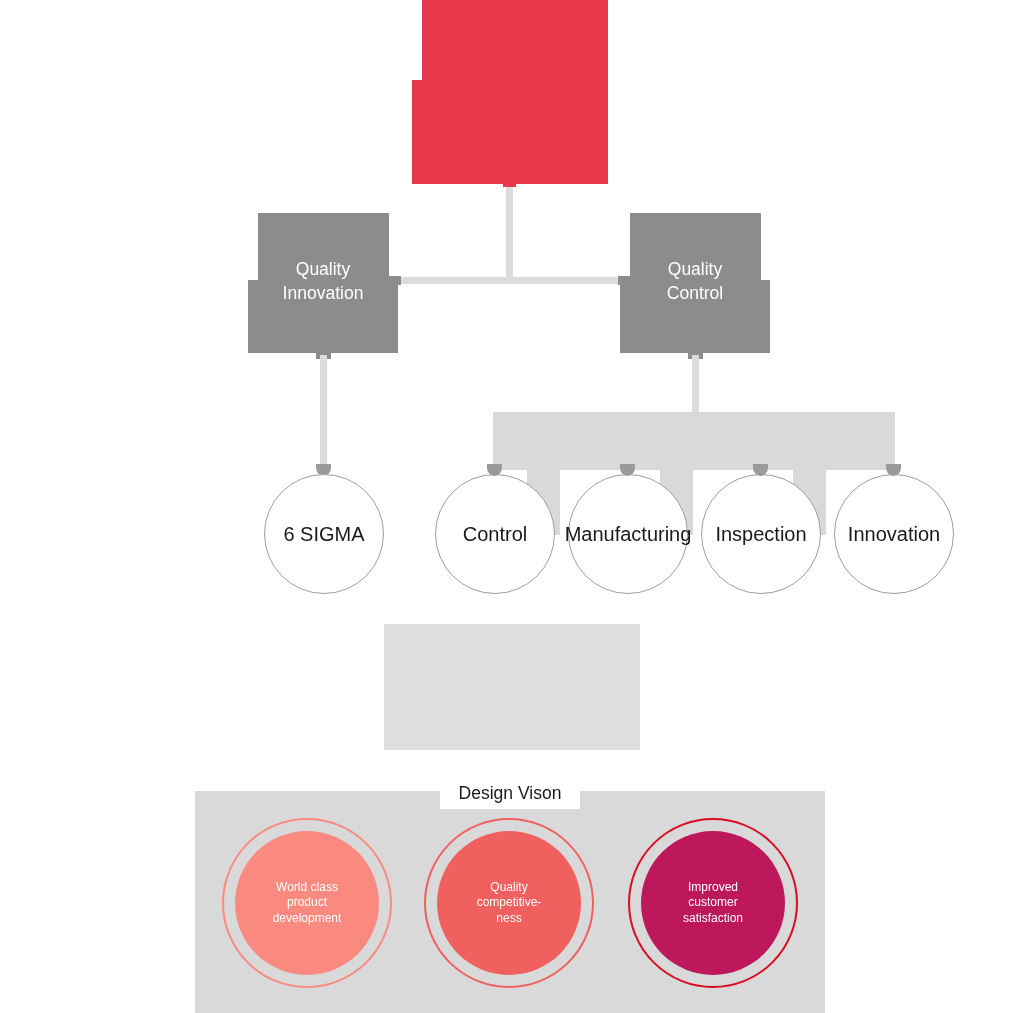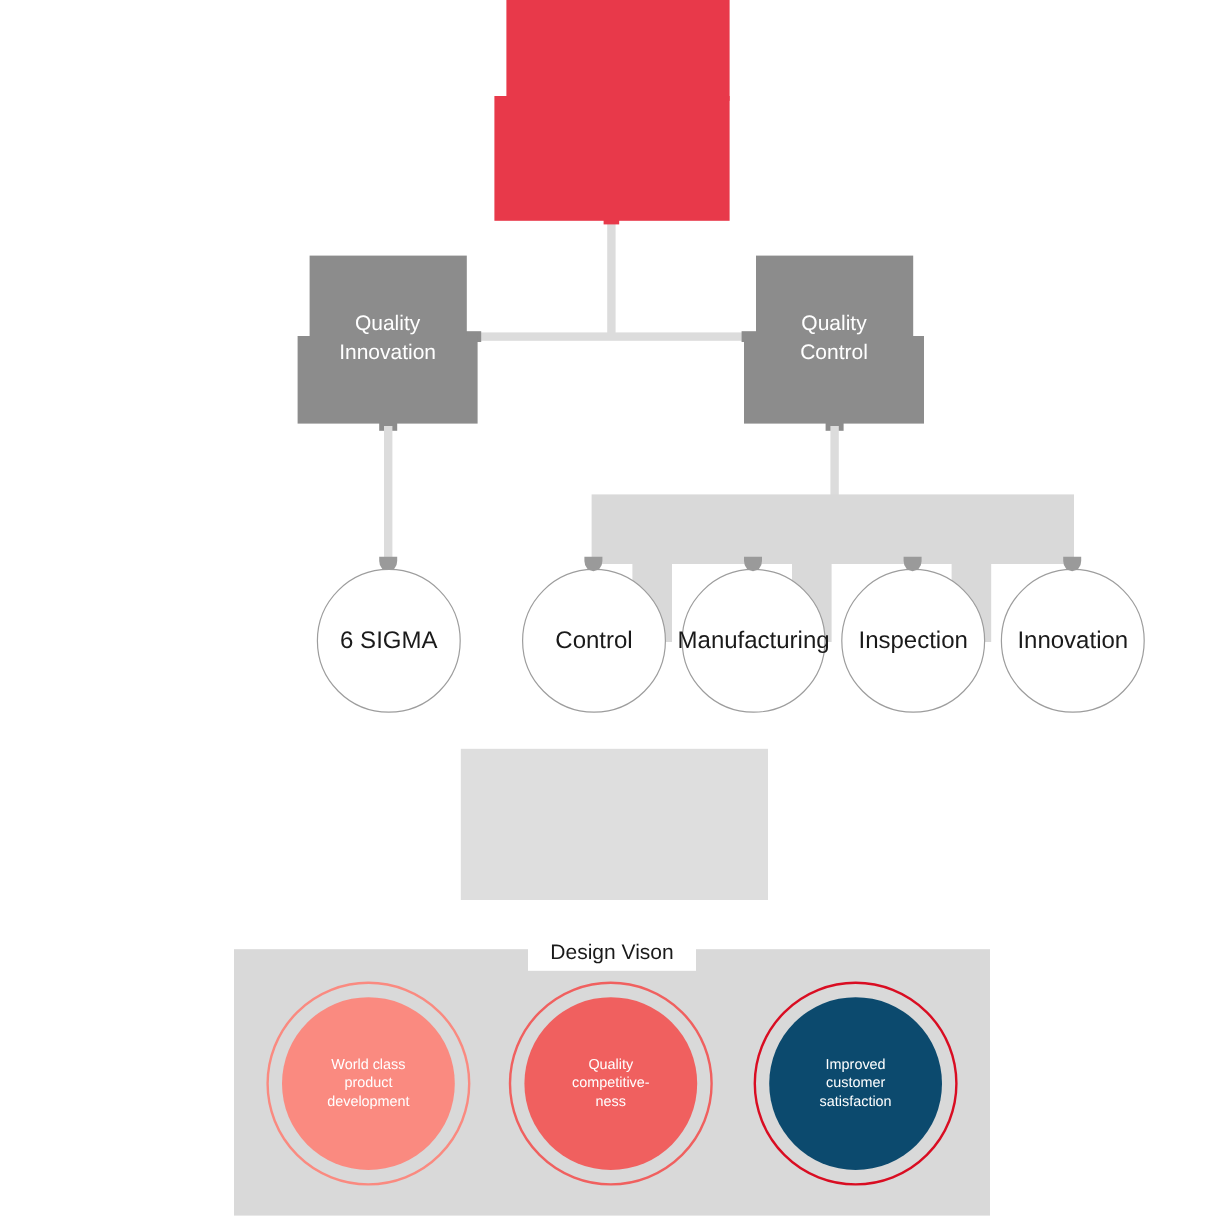--- a/index.html
+++ b/index.html
@@ -288,20 +288,20 @@
     <div class="ring" style="border-color:#f0605f;"></div>
     <div class="disc" style="background:#f0605f;">
       <span class="v-label">Quality
 competitive-
 ness</span>
     </div>
   </div>
 
   <div class="vision-circle" id="vision-circle-2">
     <div class="ring" style="border-color:#d90d22;"></div>
-    <div class="disc" style="background:#0c4a6e;align-items:center;">
+    <div class="disc" style="background:#be185d;align-items:center;">
       <span class="v-label">Improved
 customer
 satisfaction</span>
     </div>
   </div>
 
 </div>
 
 </body></html>

